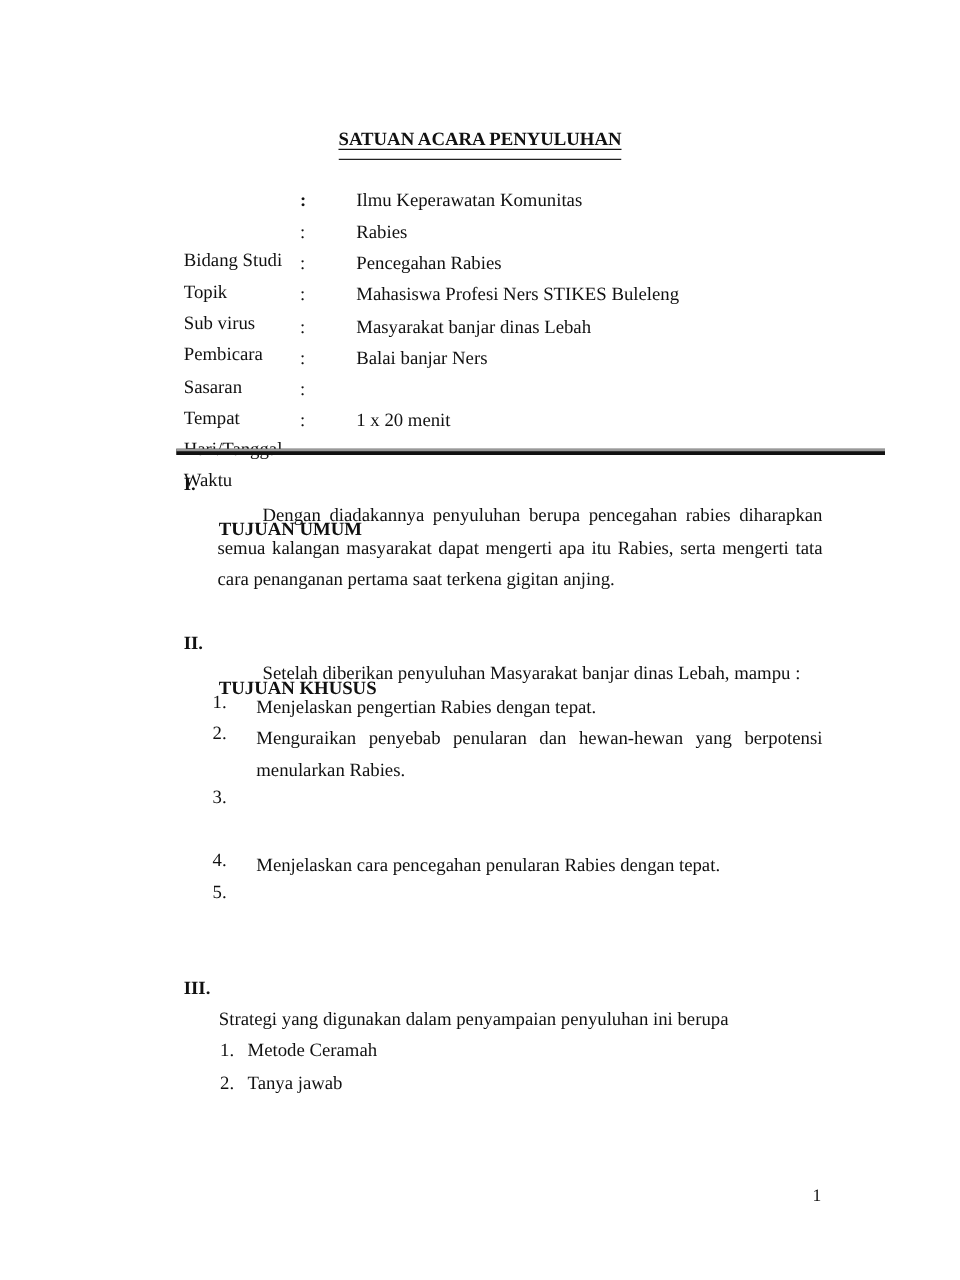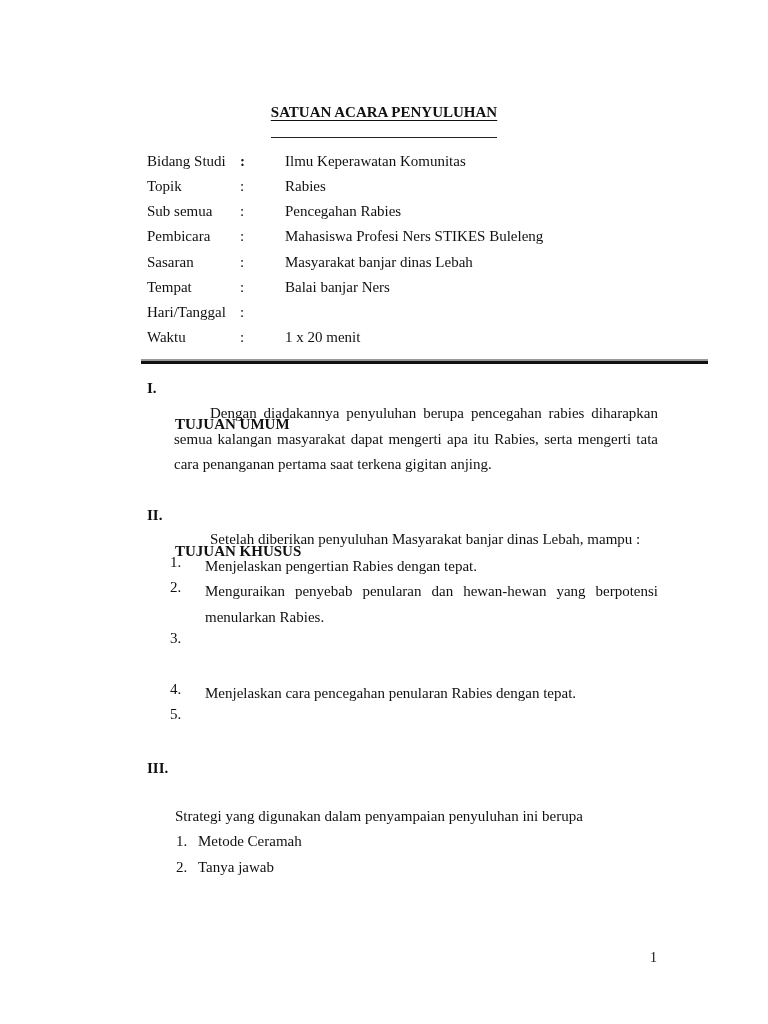--- a/index.html
+++ b/index.html
@@ -1,23 +1,23 @@
 <!DOCTYPE html>
 <html><head>
   <meta charset="utf-8">
   <style>
     html, body { margin:0; padding:0; background:#ffffff; }
     body { width:768px; height:1024px; position:relative; overflow:hidden;
       font-family:"Liberation Serif", "DejaVu Serif", serif; color:#111; font-size:15px; }
     .abs { position:absolute; white-space:nowrap; }
     .title { left:0; width:768px; top:104px; text-align:center; font-weight:bold; font-size:15px;
       text-decoration:underline; text-decoration-thickness:1px; text-underline-offset:3px; }
-    .title span { border-bottom:1px solid #222; padding-bottom:17px; }
+    .title span { border-bottom:1px solid #222; padding-bottom:7px; }
     .info-row { left:147px; height:20px; }
-    .info-row .lbl { position:absolute; left:0; }
+    .info-row .lbl { position:absolute; left:0;margin-top:48px; }
     .info-row .colon { position:absolute; left:93px; }
     .info-row .val { position:absolute; left:138px; }
     .divider { left:141px; top:359px; width:567px; height:5px; background:#111;
       border-top:2px solid #999; box-sizing:border-box; }
     .sec-num { position:absolute; left:147px; font-weight:bold; }
     .sec-title { position:absolute; left:175px; font-weight:bold;margin-top:36px; }
     .para { left:174px; width:484px; white-space:normal; line-height:25.5px; text-align:justify; }
     .indent { text-indent:36px; }
     .li-num { position:absolute; left:170px; }
     .li-text { position:absolute; left:205px; width:453px; white-space:normal; text-align:justify;
@@ -39,21 +39,21 @@
     <span class="lbl">Bidang Studi</span>
     <span class="colon" style="font-weight:bold">:</span>
     <span class="val">Ilmu Keperawatan Komunitas</span>
   </div>
   <div class="abs info-row" style="top:178px">
     <span class="lbl">Topik</span>
     <span class="colon">:</span>
     <span class="val">Rabies</span>
   </div>
   <div class="abs info-row" style="top:203px">
-    <span class="lbl">Sub semua</span>
+    <span class="lbl">Sub virus</span>
     <span class="colon">:</span>
     <span class="val">Pencegahan Rabies</span>
   </div>
   <div class="abs info-row" style="top:228px">
     <span class="lbl">Pembicara</span>
     <span class="colon">:</span>
     <span class="val">Mahasiswa Profesi Ners STIKES Buleleng</span>
   </div>
   <div class="abs info-row" style="top:254px">
     <span class="lbl">Sasaran</span>
@@ -102,21 +102,21 @@
     <span class="li-num">3.</span>
   </div>
   <div class="abs" style="left:0;top:681px;width:768px;height:26px">
     <span class="li-num">4.</span>
     <span class="li-text">Menjelaskan cara pencegahan penularan Rabies dengan tepat.</span>
   </div>
   <div class="abs" style="left:0;top:706px;width:768px;height:52px">
     <span class="li-num">5.</span>
   </div>
 
-  <div class="abs" style="left:0;top:760px;width:768px;height:20px">
+  <div class="abs" style="left:0;top:783px;width:768px;height:20px">
     <span class="sec-num">III.</span>
   </div>
   <div class="abs" style="left:175px;top:808px">Strategi yang digunakan dalam penyampaian penyuluhan ini berupa</div>
   <div class="abs" style="left:0;top:833px;width:768px;height:20px">
     <span class="s3-num">1.</span>
     <span class="s3-text">Metode Ceramah</span>
   </div>
   <div class="abs" style="left:0;top:859px;width:768px;height:20px">
     <span class="s3-num">2.</span>
     <span class="s3-text">Tanya jawab</span>

